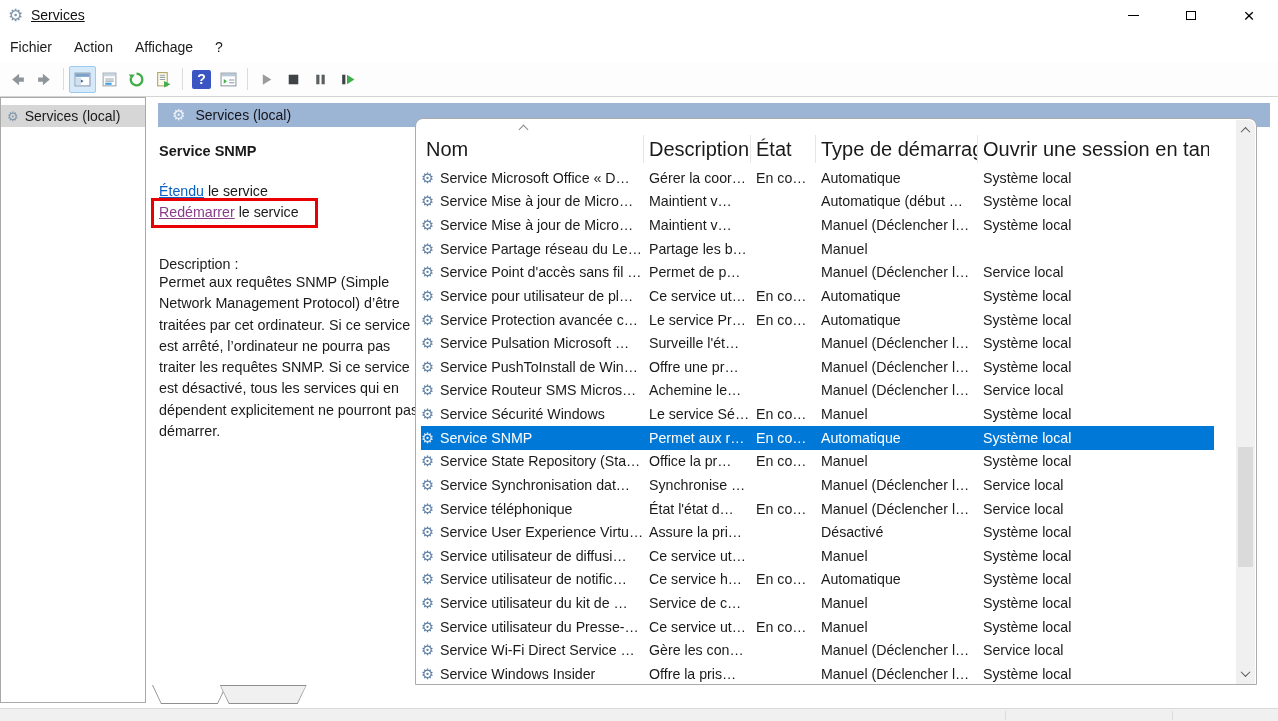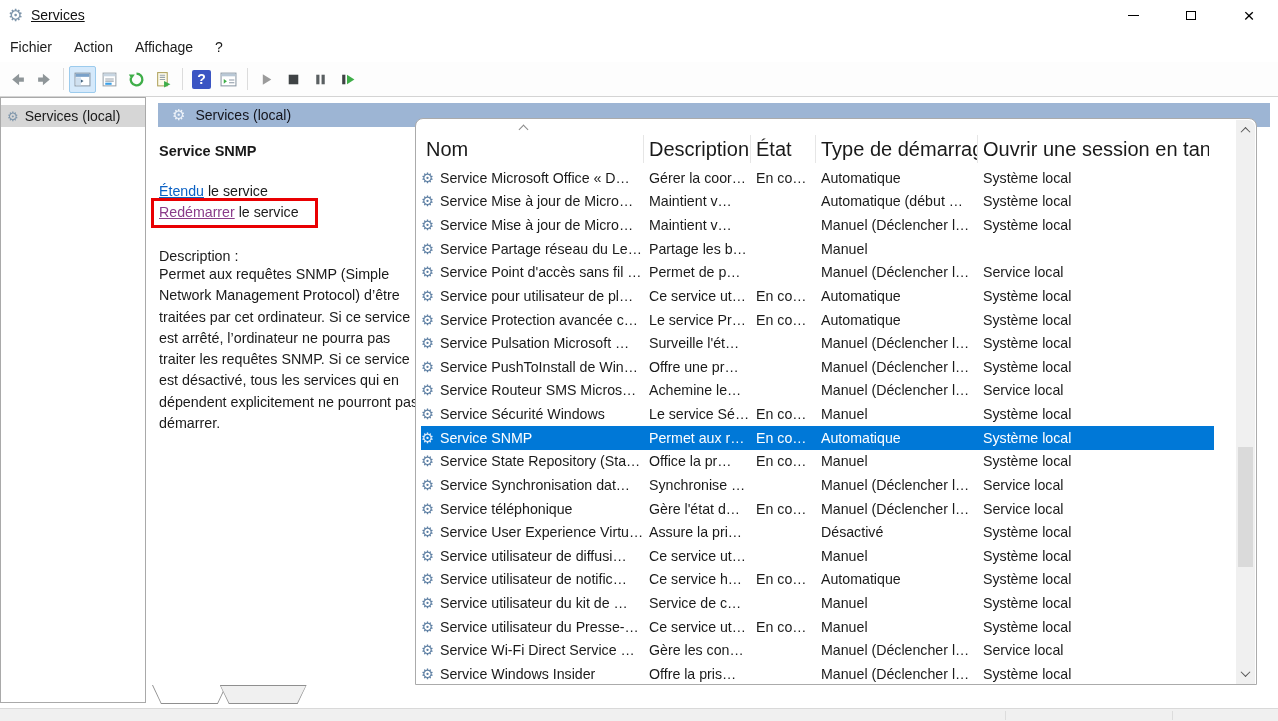--- a/index.html
+++ b/index.html
@@ -47,21 +47,21 @@
   .mmc-header { position: absolute; left: 8px; top: 6px; width: calc(100% - 16px); height: 24px;
                 background: #9db5d4; display: flex; align-items: center; gap: 10px; padding-left: 14px;
                 font-size: 14px; color: #14141c; }
   .mmc-gear { font-size: 15px; color: #eef3f9; }
   
   .ext-pane { position: absolute; left: 9px; top: 46px; width: 262px; }
   .svc-title { font-weight: bold; font-size: 14.5px; }
   .svc-links { margin-top: 22px; font-size: 14.2px; line-height: 21px; }
   .svc-link-stop { color: #0b61c4; text-decoration: underline; cursor: pointer; }
   .svc-link-restart { color: #8a3c8a; text-decoration: underline; cursor: pointer; }
-  .desc-label { margin-top: 25px; font-size: 14.3px; }
+  .desc-label { margin-top: 33px; font-size: 14.3px; }
   .desc-text { font-size: 14.3px; line-height: 21.3px; width: 260px; }
   .annotation-box { position: absolute; left: 1px; top: 101px; width: 167px; height: 30px;
                     border: 3px solid #e90002; z-index: 6; pointer-events: none; }
   
   .list-panel { position: absolute; left: 265px; top: 21px; width: 842px; height: 567px;
                 background: #fff; border: 1px solid #ababab; border-radius: 8px 8px 0 0; overflow: hidden; }
   .sort-chevron { position: absolute; left: 104px; top: 7px; width: 7px; height: 7px;
                   border-left: 1px solid #8a8a8a; border-top: 1px solid #8a8a8a; transform: rotate(45deg); }
   .lv-header { position: absolute; top: 16px; left: 0; width: 793px; display: grid;
                grid-template-columns: 228px 107px 65px 162px auto; font-size: 20px; }
@@ -396,21 +396,21 @@
     <div class="cell c-state"></div>
     <div class="cell c-start">Manuel (Déclencher l…</div>
     <div class="cell c-logon">Service local</div>
   </div>
 
   <div class="row">
     <div class="cell name-cell">
       <span class="gear">⚙</span>
       <span class="name-text">Service téléphonique</span>
     </div>
-    <div class="cell c-desc">Gère l'état d…</div>
+    <div class="cell c-desc">État l'état d…</div>
     <div class="cell c-state">En co…</div>
     <div class="cell c-start">Manuel (Déclencher l…</div>
     <div class="cell c-logon">Service local</div>
   </div>
 
   <div class="row">
     <div class="cell name-cell">
       <span class="gear">⚙</span>
       <span class="name-text">Service User Experience Virtu…</span>
     </div>

